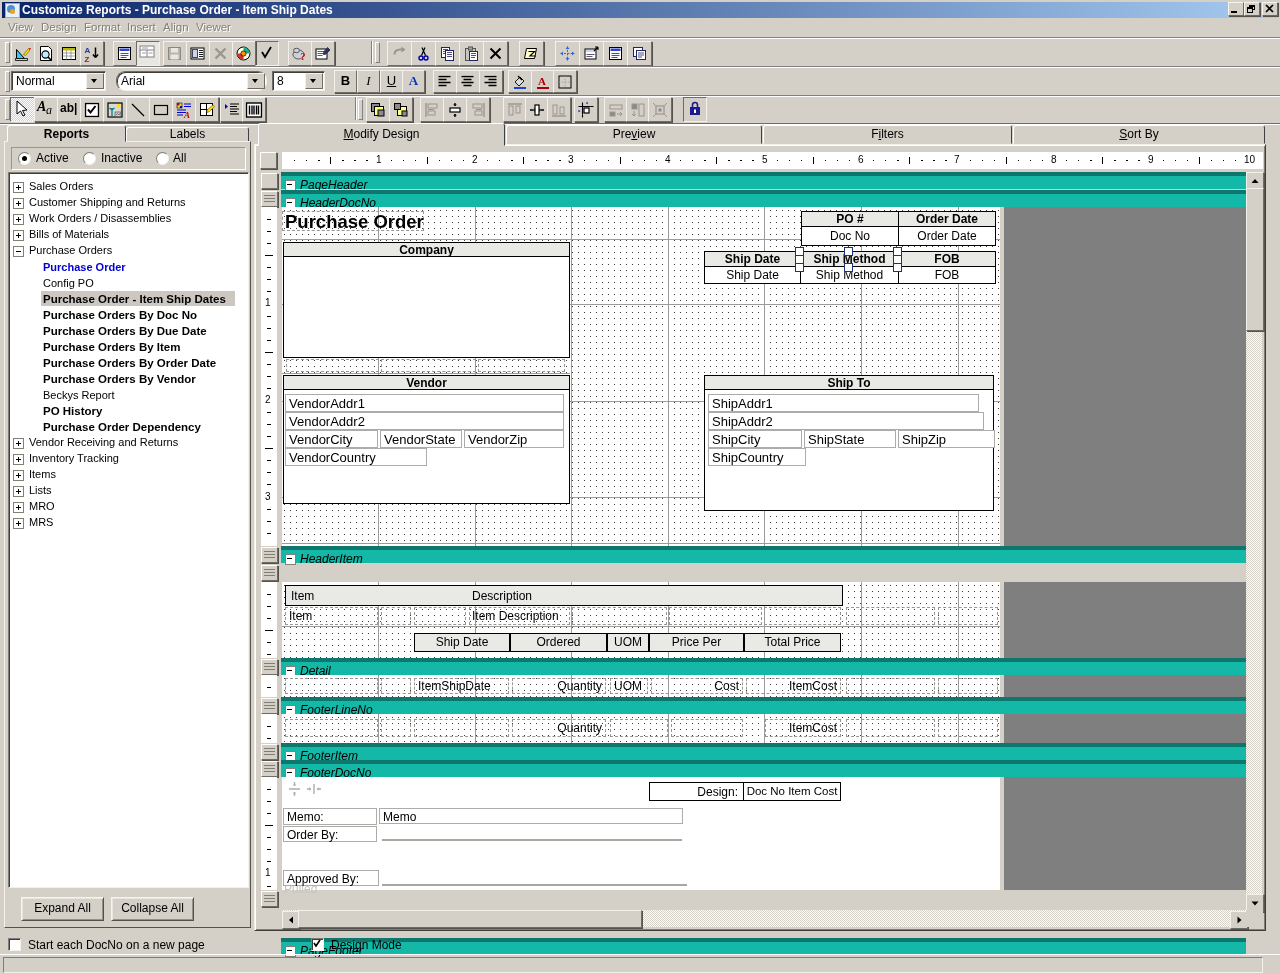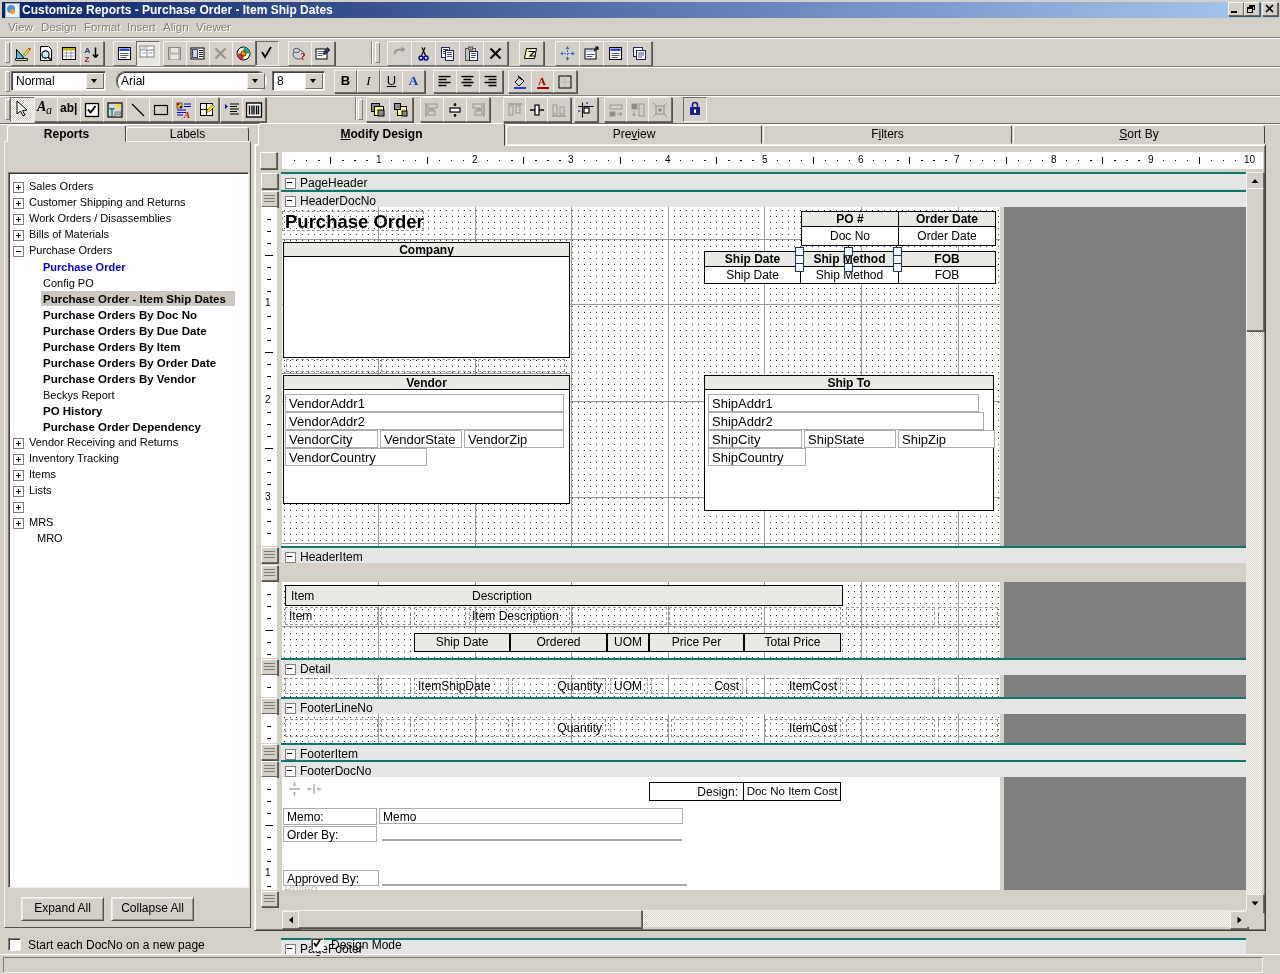--- a/index.html
+++ b/index.html
@@ -12,21 +12,21 @@
 .tbtn svg{position:absolute;left:50%;top:50%;transform:translate(-50%,-50%);}
 .grip{width:3px;border:1px solid;border-color:#fff #808080 #808080 #fff;}
 .vsep{width:1px;background:#808080;box-shadow:1px 0 0 #fff;}
 .cell{position:absolute;box-sizing:border-box;}
 .hdrcell{background:#e9e9e6;border:1px solid #000;font-weight:bold;text-align:center;}
 .whtcell{background:#fff;border:1px solid #000;text-align:center;}
 .fld{background:#fff;border:1px solid #aeaca8;}
 .dash{border:1px dashed #9a9792;}
 .dots{background-color:#fff;background-image:conic-gradient(at 1px 1px,transparent 0 270deg,#3c3c3c 270deg 360deg);background-size:6px 6px;background-position:2px 3px;}
 .dither{background:repeating-conic-gradient(#fcfbf8 0% 25%,#d6d2ca 0% 50%) 0 0/2px 2px;}
-.bandbar{position:absolute;left:281px;width:965px;height:17px;background:#e5e5e5;border-top:2px solid #0f766e;box-sizing:border-box;}
+.bandbar{position:absolute;left:281px;width:965px;height:17px;background:#14b8a6;border-top:4px solid #0f766e;box-sizing:border-box;font-style:italic;}
 .bandbar .bx{position:absolute;left:4px;top:4px;width:9px;height:9px;background:#fff;border:1px solid #857f79;}
 .bandbar .bx:before{content:"";position:absolute;left:1px;top:3px;width:5px;height:1px;background:#000;}
 .bandbar .tx{position:absolute;left:19px;top:2px;font-size:12px;}
 .content{position:absolute;left:28px;}
 .page{position:absolute;left:0;top:0;width:718px;height:100%;}
 .dark{position:absolute;left:720px;top:0;width:244px;height:100%;background:#7f7f7f;border-left:2px solid #d4d0c8;box-sizing:content-box;}
 .gv{position:absolute;width:1px;background:#9b9b9b;top:0;height:100%;}
 .gh{position:absolute;height:1px;background:#9b9b9b;left:0;width:718px;}
 .hndl{position:absolute;left:261px;width:15px;height:14px;background:#d4d0c8;border:1px solid;border-color:#fff #6f6c66 #6f6c66 #fff;box-shadow:1px 1px 0 #55524d;}
 .hndl.g:before{content:"";position:absolute;left:2px;top:3px;right:2px;height:7px;background:repeating-linear-gradient(to bottom,#807c76 0 1px,transparent 1px 3px);}
@@ -464,20 +464,29 @@
       </svg>
     </div>
 </div>
 <div class="r" style="left:0;top:123px;width:1280px;height:1px;background:#6f6c66;"></div>
 <div class="r" style="left:0;top:124px;width:1280px;height:1px;background:#fff;"></div>
 
 <div class="r" id="leftpanel" style="left:3px;top:125px;width:249px;height:804px;">
   <div class="tab" style="left:4px;top:0px;width:119px;height:17px;font-weight:bold;line-height:16px;z-index:2;">Reports</div>
   <div class="tab" style="left:123px;top:2px;width:123px;height:15px;line-height:13px;">Labels</div>
   <div class="r" style="left:1px;top:16px;width:247px;height:787px;background:#d4d0c8;border:1px solid;border-color:#f4f1eb #55524d #55524d #f4f1eb;box-sizing:border-box;"></div>
+  <div class="r" style="left:8px;top:22px;width:233px;height:21px;border:1px solid;border-color:#9a968f #fff #fff #9a968f;">
+    <span class="r" style="left:6px;top:4px;width:11px;height:11px;border-radius:50%;background:#fff;border:1px solid;border-color:#807c76 #f4f1eb #f4f1eb #807c76;"></span>
+    <span class="r" style="left:10px;top:8px;width:5px;height:5px;border-radius:50%;background:#000;"></span>
+    <span class="r" style="left:24px;top:3px;">Active</span>
+    <span class="r" style="left:71px;top:4px;width:11px;height:11px;border-radius:50%;background:#fff;border:1px solid;border-color:#807c76 #f4f1eb #f4f1eb #807c76;"></span>
+    <span class="r" style="left:89px;top:3px;">Inactive</span>
+    <span class="r" style="left:144px;top:4px;width:11px;height:11px;border-radius:50%;background:#fff;border:1px solid;border-color:#807c76 #f4f1eb #f4f1eb #807c76;"></span>
+    <span class="r" style="left:161px;top:3px;">All</span>
+  </div>
   <div class="r" id="tree" style="font-size:11px;left:5px;top:47px;width:239px;height:714px;background:#fff;border:1px solid;border-color:#807c76 #f4f1eb #f4f1eb #807c76;box-shadow:inset 1px 1px 0 #403e3a;">
   <div class="r" style="left:4px;top:9px;width:9px;height:9px;background:#fff;border:1px solid #848078;">
         <span style="position:absolute;left:2px;top:4px;width:5px;height:1px;background:#000;"></span>
         <span style="position:absolute;left:4px;top:2px;width:1px;height:5px;background:#000;"></span>
       </div>
   <div class="r" style="left:20px;top:7px;white-space:nowrap;">Sales Orders</div>
   <div class="r" style="left:4px;top:25px;width:9px;height:9px;background:#fff;border:1px solid #848078;">
         <span style="position:absolute;left:2px;top:4px;width:5px;height:1px;background:#000;"></span>
         <span style="position:absolute;left:4px;top:2px;width:1px;height:5px;background:#000;"></span>
       </div>
@@ -525,33 +534,33 @@
   <div class="r" style="left:20px;top:295px;white-space:nowrap;">Items</div>
   <div class="r" style="left:4px;top:313px;width:9px;height:9px;background:#fff;border:1px solid #848078;">
         <span style="position:absolute;left:2px;top:4px;width:5px;height:1px;background:#000;"></span>
         <span style="position:absolute;left:4px;top:2px;width:1px;height:5px;background:#000;"></span>
       </div>
   <div class="r" style="left:20px;top:311px;white-space:nowrap;">Lists</div>
   <div class="r" style="left:4px;top:329px;width:9px;height:9px;background:#fff;border:1px solid #848078;">
         <span style="position:absolute;left:2px;top:4px;width:5px;height:1px;background:#000;"></span>
         <span style="position:absolute;left:4px;top:2px;width:1px;height:5px;background:#000;"></span>
       </div>
-  <div class="r" style="left:28px;top:327px;white-space:nowrap;margin-top:32px;">MRO</div>
+  <div class="r" style="left:20px;top:327px;white-space:nowrap;">MRO</div>
   <div class="r" style="left:4px;top:345px;width:9px;height:9px;background:#fff;border:1px solid #848078;">
         <span style="position:absolute;left:2px;top:4px;width:5px;height:1px;background:#000;"></span>
         <span style="position:absolute;left:4px;top:2px;width:1px;height:5px;background:#000;"></span>
       </div>
   <div class="r" style="left:20px;top:343px;white-space:nowrap;">MRS</div>
 </div>
   <div class="btn3 r" style="left:18px;top:772px;width:81px;height:22px;text-align:center;line-height:20px;">Expand All</div>
   <div class="btn3 r" style="left:108px;top:772px;width:81px;height:22px;text-align:center;line-height:20px;">Collapse All</div>
 </div>
 
 <div class="r" id="designpanel" style="left:254px;top:123px;width:1013px;height:808px;">
-  <div class="tab" style="left:4px;top:0;width:247px;height:23px;font-weight:bold;line-height:20px;z-index:2;"><u>M</u>odify Design</div>
+  <div class="tab" style="left:4px;top:0;width:247px;height:23px;font-weight:normal;line-height:20px;z-index:2;"><u>M</u>odify Design</div>
   <div class="tab" style="left:252px;top:2px;width:256px;height:19px;line-height:16px;">Pre<u>v</u>iew</div>
   <div class="tab" style="left:509px;top:2px;width:249px;height:19px;line-height:16px;">F<u>i</u>lters</div>
   <div class="tab" style="left:759px;top:2px;width:252px;height:19px;line-height:16px;"><u>S</u>ort By</div>
   <div class="r" style="left:0;top:21px;width:1012px;height:787px;background:#d4d0c8;border:1px solid;border-color:#f4f1eb #403e3a #403e3a #f4f1eb;box-shadow:inset 1px 1px 0 #fff, inset -1px -1px 0 #807c76;box-sizing:border-box;"></div>
   <div class="r" style="left:6px;top:29px;width:17px;height:17px;background:#d4d0c8;border:1px solid;border-color:#fff #6f6c66 #6f6c66 #fff;box-shadow:1px 1px 0 #55524d;box-sizing:border-box;"></div>
   <div class="r" style="left:28px;top:29px;width:981px;height:17px;background:#fff;">
       <span class="tick" style="left:12.1px;top:8px;width:1.4px;height:1.4px;"></span>
       <span class="tick" style="left:24.1px;top:8px;width:1.4px;height:1.4px;"></span>
       <span class="tick" style="left:36.2px;top:8px;width:1.4px;height:1.4px;"></span>
       <span class="tick" style="left:48.2px;top:5px;width:1px;height:7px;"></span>

